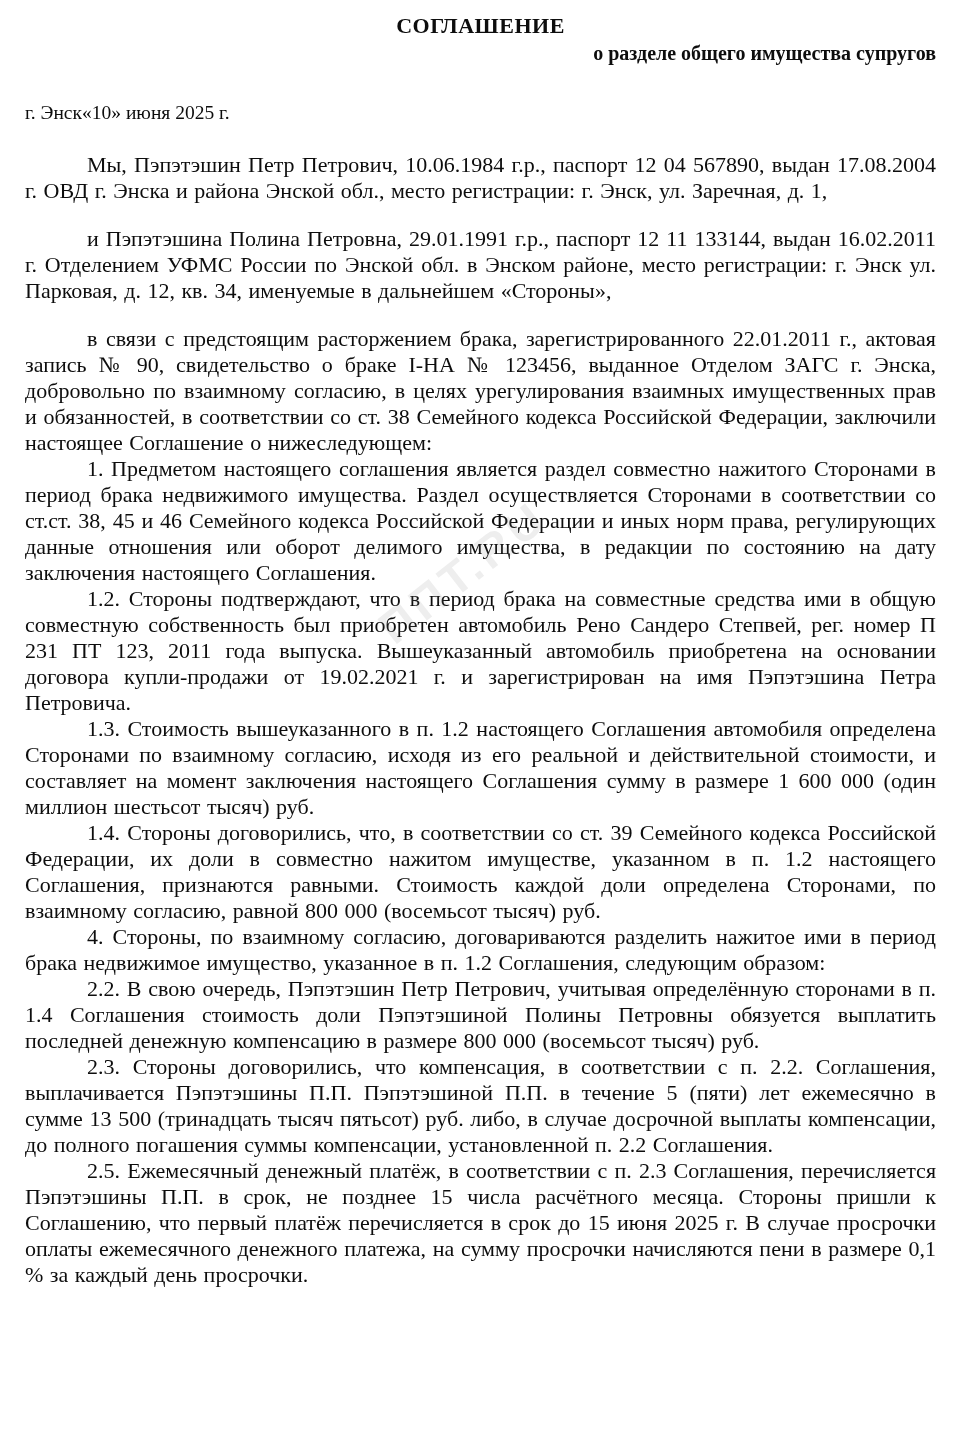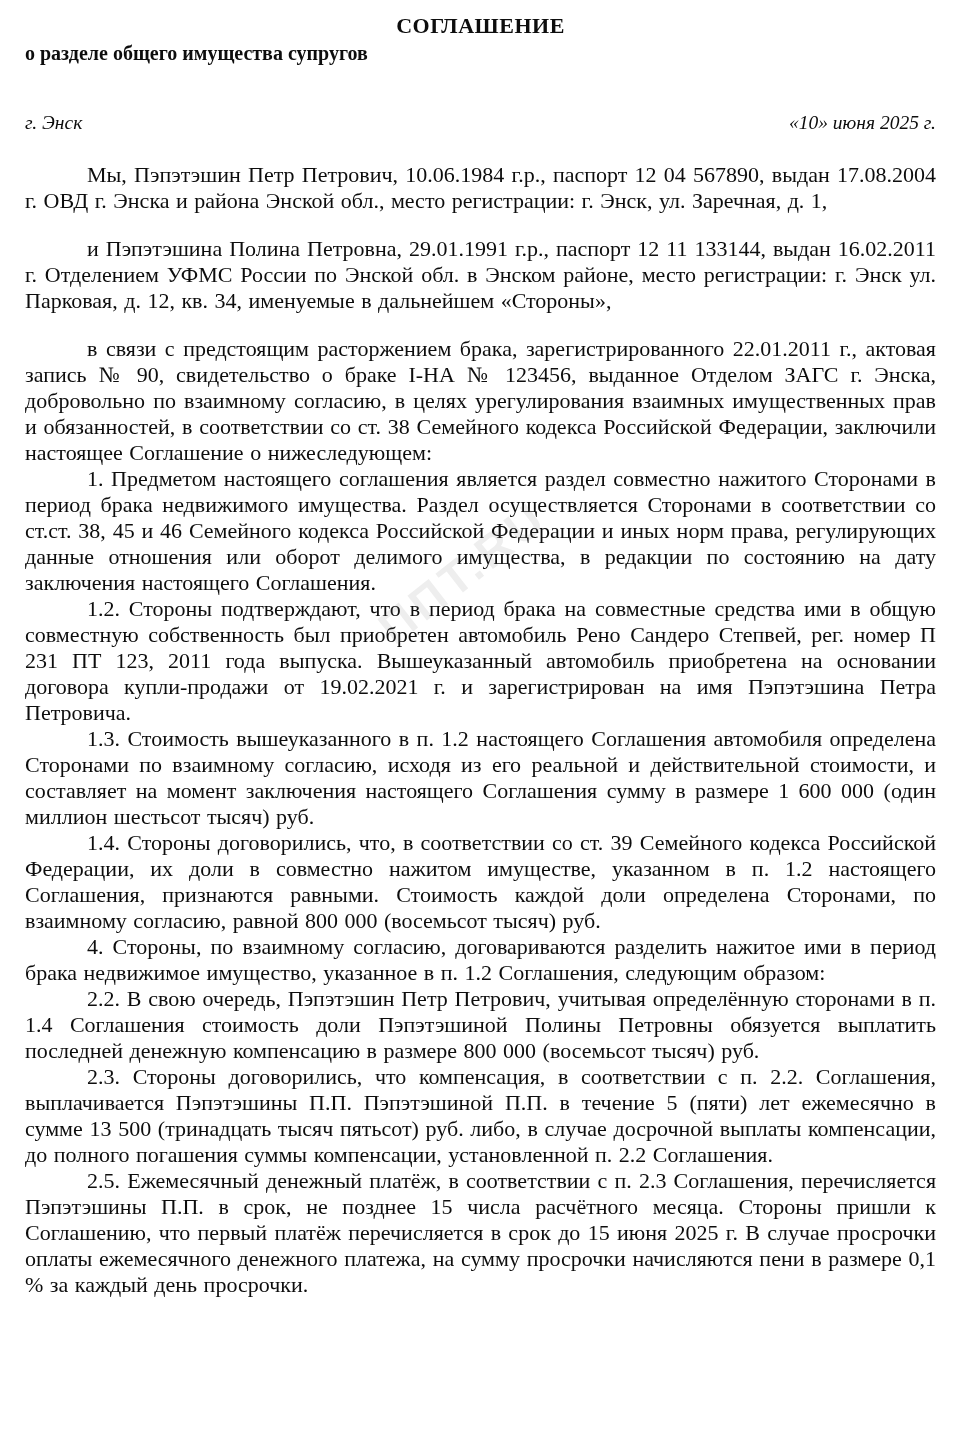--- a/index.html
+++ b/index.html
@@ -23,34 +23,32 @@
   }
   .doc-title {
     text-align: center;
     font-weight: bold;
     font-size: 22px;
     line-height: 28px;
     letter-spacing: 0.5px;
     font-family: Liberation Serif, serif;
   }
   .doc-subtitle {
-    text-align: left;
+    text-align: right;
     font-weight: bold;
     font-size: 20px;
     line-height: 26px;
-    margin-bottom: 44px;
+    margin-bottom: 34px;
   }
   .place-row {
     display: flex;
-    justify-content: space-between;
     align-items: baseline;
     font-size: 19.5px;
     line-height: 26px;
     margin-bottom: 26px;
-    font-style: italic;
   }
   .body-text p {
     margin: 0;
     font-size: 22px;
     line-height: 26px;
     text-align: justify;
     text-indent: 62px;
     word-spacing: 1px;
   }
   .body-text p.gap {

